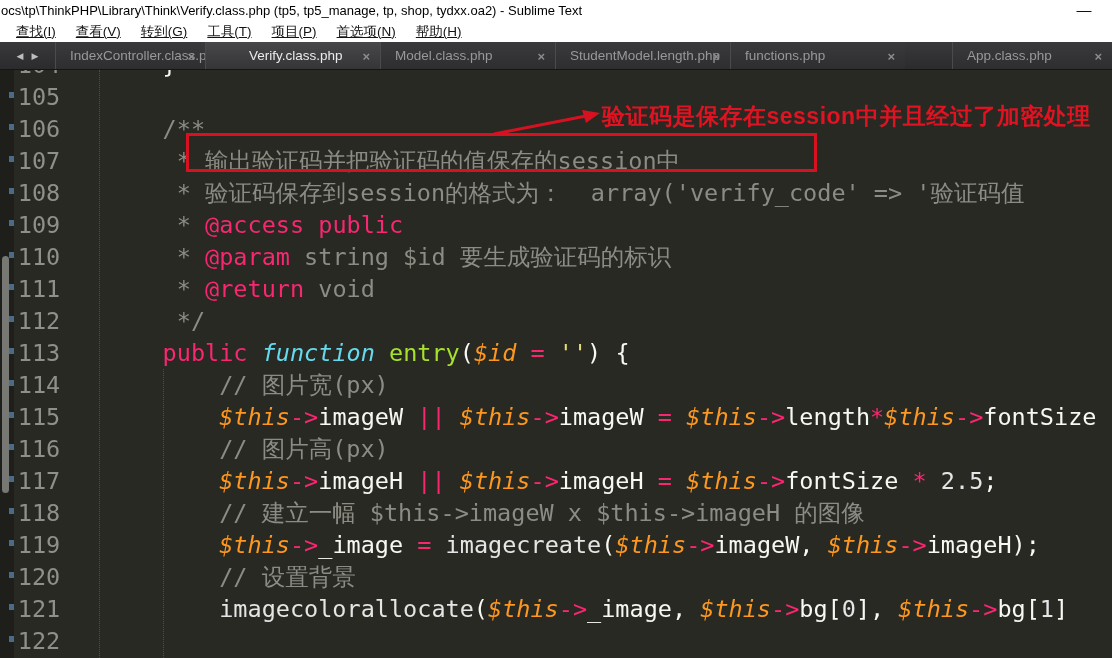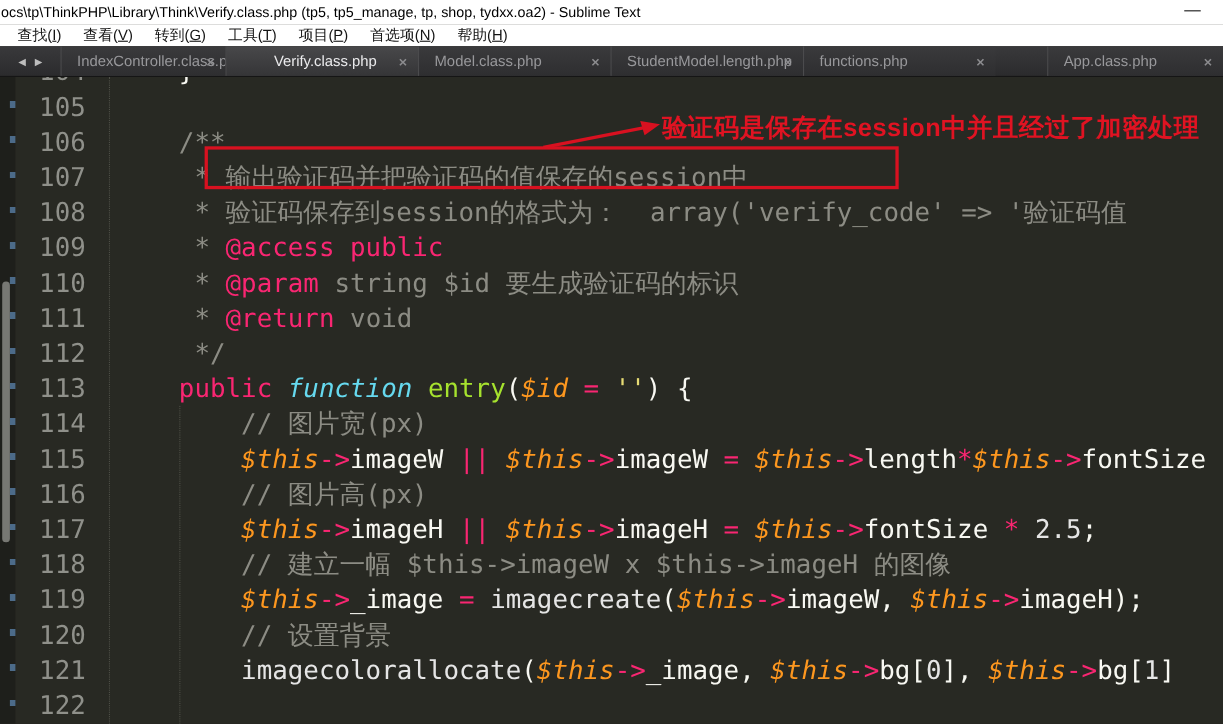--- a/index.html
+++ b/index.html
@@ -16,21 +16,21 @@
   .min-btn{
     position:absolute;left:1064px;top:0;width:40px;height:22px;line-height:20px;
     text-align:center;color:#111;font-size:15px;
   }
   
   .menubar{
     position:absolute;left:0;top:22px;width:1112px;height:20px;background:#ffffff;
     display:flex;align-items:center;padding-left:6px;box-sizing:border-box;
     font-size:13.5px;color:#141414;
   }
-  .menu-item{padding:0 10px;white-space:nowrap;}
+  .menu-item{padding:0 10px;white-space:nowrap;text-decoration:underline;}
   
   .tabbar{
     position:absolute;left:0;top:42px;width:1112px;height:28px;box-sizing:border-box;
     background:linear-gradient(#39393b,#2b2b2d);border-bottom:1px solid #151515;
     display:flex;align-items:stretch;overflow:hidden;
   }
   .tab-nav{
     flex:0 0 55px;display:flex;align-items:center;justify-content:center;gap:8px;
     color:#bdbdbd;font-size:9px;
   }
@@ -54,21 +54,21 @@
   }
   .guide{position:absolute;width:0;border-left:1px dotted #4e4f47;}
   .guide-a{left:99px;top:0;height:588px;}
   .guide-b{left:163px;top:299px;height:289px;}
   .code-lines{
     position:absolute;left:0;top:-21px;width:1112px;
     font-family:"DejaVu Sans Mono",monospace;font-size:23.5px;line-height:32px;
     white-space:pre;
   }
   .row{height:32px;display:flex;}
-  .num{flex:0 0 78px;width:78px;text-align:right;color:#8f908a;}
+  .num{flex:0 0 78px;width:78px;text-align:center;color:#8f908a;}
   .code{padding-left:28px;}
   .tk-fg{color:#f8f8f2}
   .tk-com{color:#8c8c84}
   .tk-pink{color:#f92672}
   .tk-cyan{color:#e5e5e5}
   .tk-cyani{color:#66d9ef;font-style:italic}
   .tk-green{color:#a6e22e}
   .tk-orangei{color:#fd971f;font-style:italic}
   .tk-yellow{color:#e6db74}
   .tk-purple{color:#e5e5e5}

